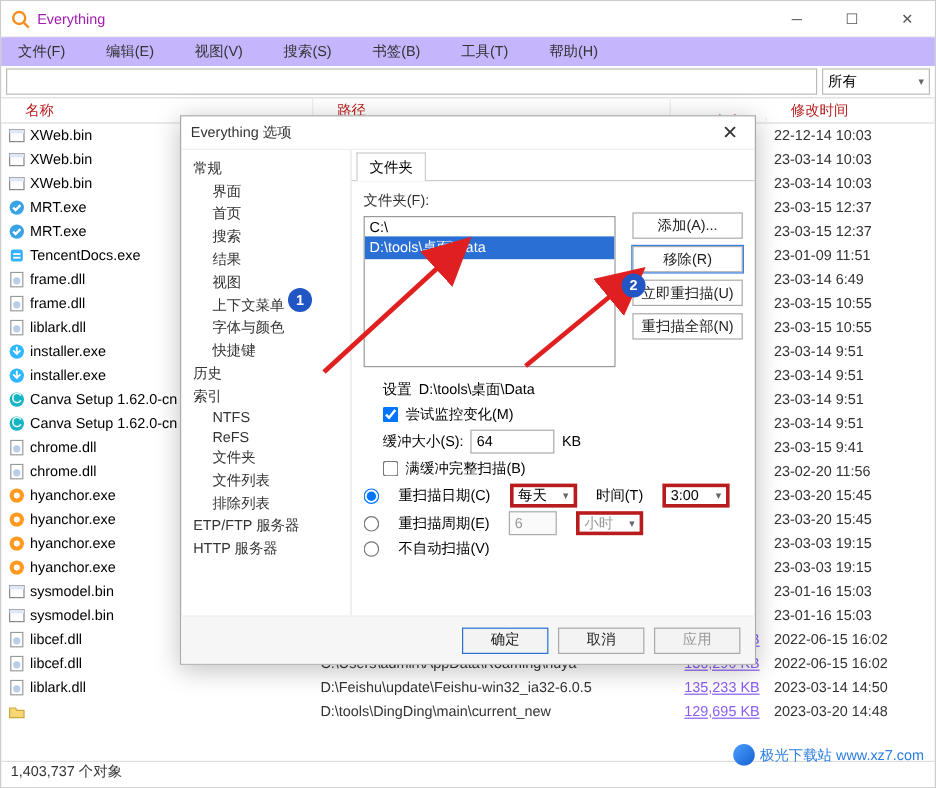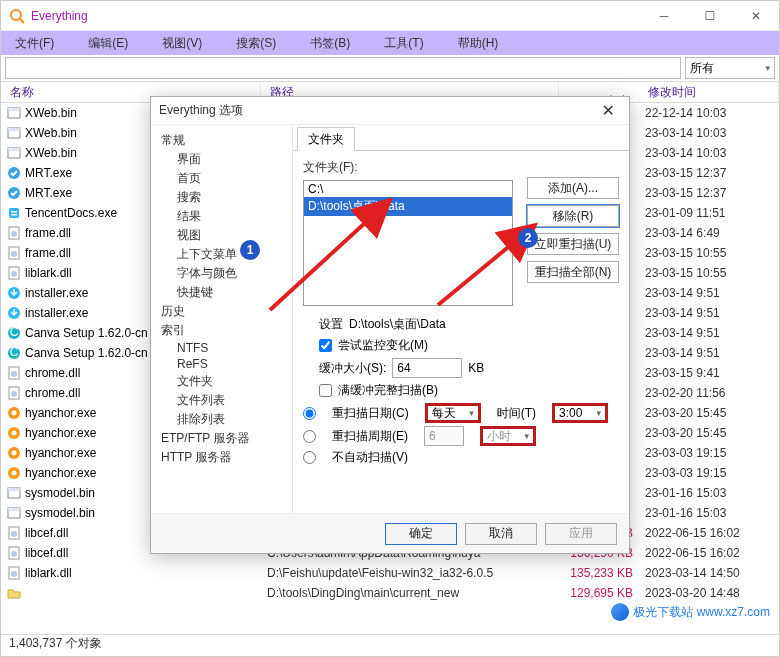--- a/index.html
+++ b/index.html
@@ -15,31 +15,31 @@
 
   .menubar { height: 24px; display: flex; align-items: center; padding-left: 6px; gap: 18px; background: #c4b5fd; }
   .menubar span { padding: 3px 8px; color: #333; }
 
   .search-row { height: 26px; display: flex; align-items: stretch; padding: 2px 4px; gap: 4px; }
   .search-row input { flex: 1; border: 1px solid #bbb; padding: 2px 4px; }
   .filter-select { width: 90px; border: 1px solid #bbb; display: flex; align-items: center; padding: 0 4px; justify-content: space-between; background: #fff; }
   .chev { font-size: 9px; color: #666; }
 
   .list-header { height: 22px; display: flex; border-top: 1px solid #ddd; border-bottom: 1px solid #ddd; background: #fff; }
-  .list-header div { padding: 3px 9px; border-right: 1px solid #eee; color: #4c1d95; display: flex; align-items: center; }
+  .list-header div { padding: 3px 20px; border-right: 1px solid #eee; color: #b91c1c; display: flex; align-items: center; }
   .col-name { width: 260px; }
   .col-path { flex: 1; }
   .col-size { width: 80px; text-align: right; justify-content: flex-end; margin-top: 16px; }
   .col-date { width: 140px; }
 
   .list-body { flex: 1; overflow: hidden; position: relative; }
   .file-row { height: 20px; display: flex; align-items: center; }
   .file-row .cell-name { width: 260px; display: flex; align-items: center; padding-left: 6px; gap: 4px; overflow: hidden; white-space: nowrap; }
   .file-row .cell-path { flex: 1; padding-left: 6px; overflow: hidden; white-space: nowrap; color: #333; }
-  .file-row .cell-size { width: 80px; text-align: right; padding-right: 6px; color: #be185d; }
+  .file-row .cell-size { width: 80px; text-align: right; padding-right: 6px; color: #8b5cf6; text-decoration: underline; }
   .file-row .cell-date { width: 140px; padding-left: 6px; color: #333; }
   .fi { width: 14px; height: 14px; display: inline-block; flex-shrink: 0; }
 
   .statusbar { height: 22px; border-top: 1px solid #ddd; display: flex; align-items: flex-start; padding: 0 8px; color: #333; }
 
   
   .dialog { position: absolute; left: 150px; top: 96px; width: 480px; height: 458px; background: #fff; border: 1px solid #aaa; box-shadow: 0 4px 20px rgba(0,0,0,.25); display: flex; flex-direction: column; }
   .dlg-title { height: 28px; display: flex; align-items: center; padding: 0 8px; border-bottom: 1px solid #eee; }
   .dlg-title .t { flex: 1; color: #333; }
   .dlg-title .x { font-size: 16px; padding: 0 6px; color: #333; }
@@ -67,21 +67,21 @@
   .sel-box { border: 3px solid #b91c1c; height: 20px; display: inline-flex; align-items: center; padding: 0 4px; min-width: 56px; justify-content: space-between; background: #fff; }
 
   .dlg-buttons { height: 40px; display: flex; justify-content: flex-end; align-items: center; gap: 8px; padding-right: 12px; border-top: 1px solid #eee; background: #f6f6f6; }
   .dlg-buttons .btn { width: 72px; }
 
   
   .anno { position: absolute; pointer-events: none; }
   .circ { width: 20px; height: 20px; border-radius: 50%; background: #2156c4; color: #fff; display: flex; align-items: center; justify-content: center; font-weight: bold; position: absolute; z-index: 50; }
 
   
-  .watermark { position: absolute; right: 10px; bottom: 36px; color: #2a7de1; font-size: 12px; display: flex; align-items: center; gap: 4px; }
+  .watermark { position: absolute; right: 10px; bottom: 19px; color: #2a7de1; font-size: 12px; display: flex; align-items: center; gap: 4px; }
   .wm-icon { width: 18px; height: 18px; border-radius: 50%; background: linear-gradient(135deg,#4aa0ff,#1560d0); }
 </style>
 </head>
 <body>
 
 <div class="main-window">
 
   <div class="titlebar">
     <span class="app-icon">
       <svg viewBox="0 0 16 16">

